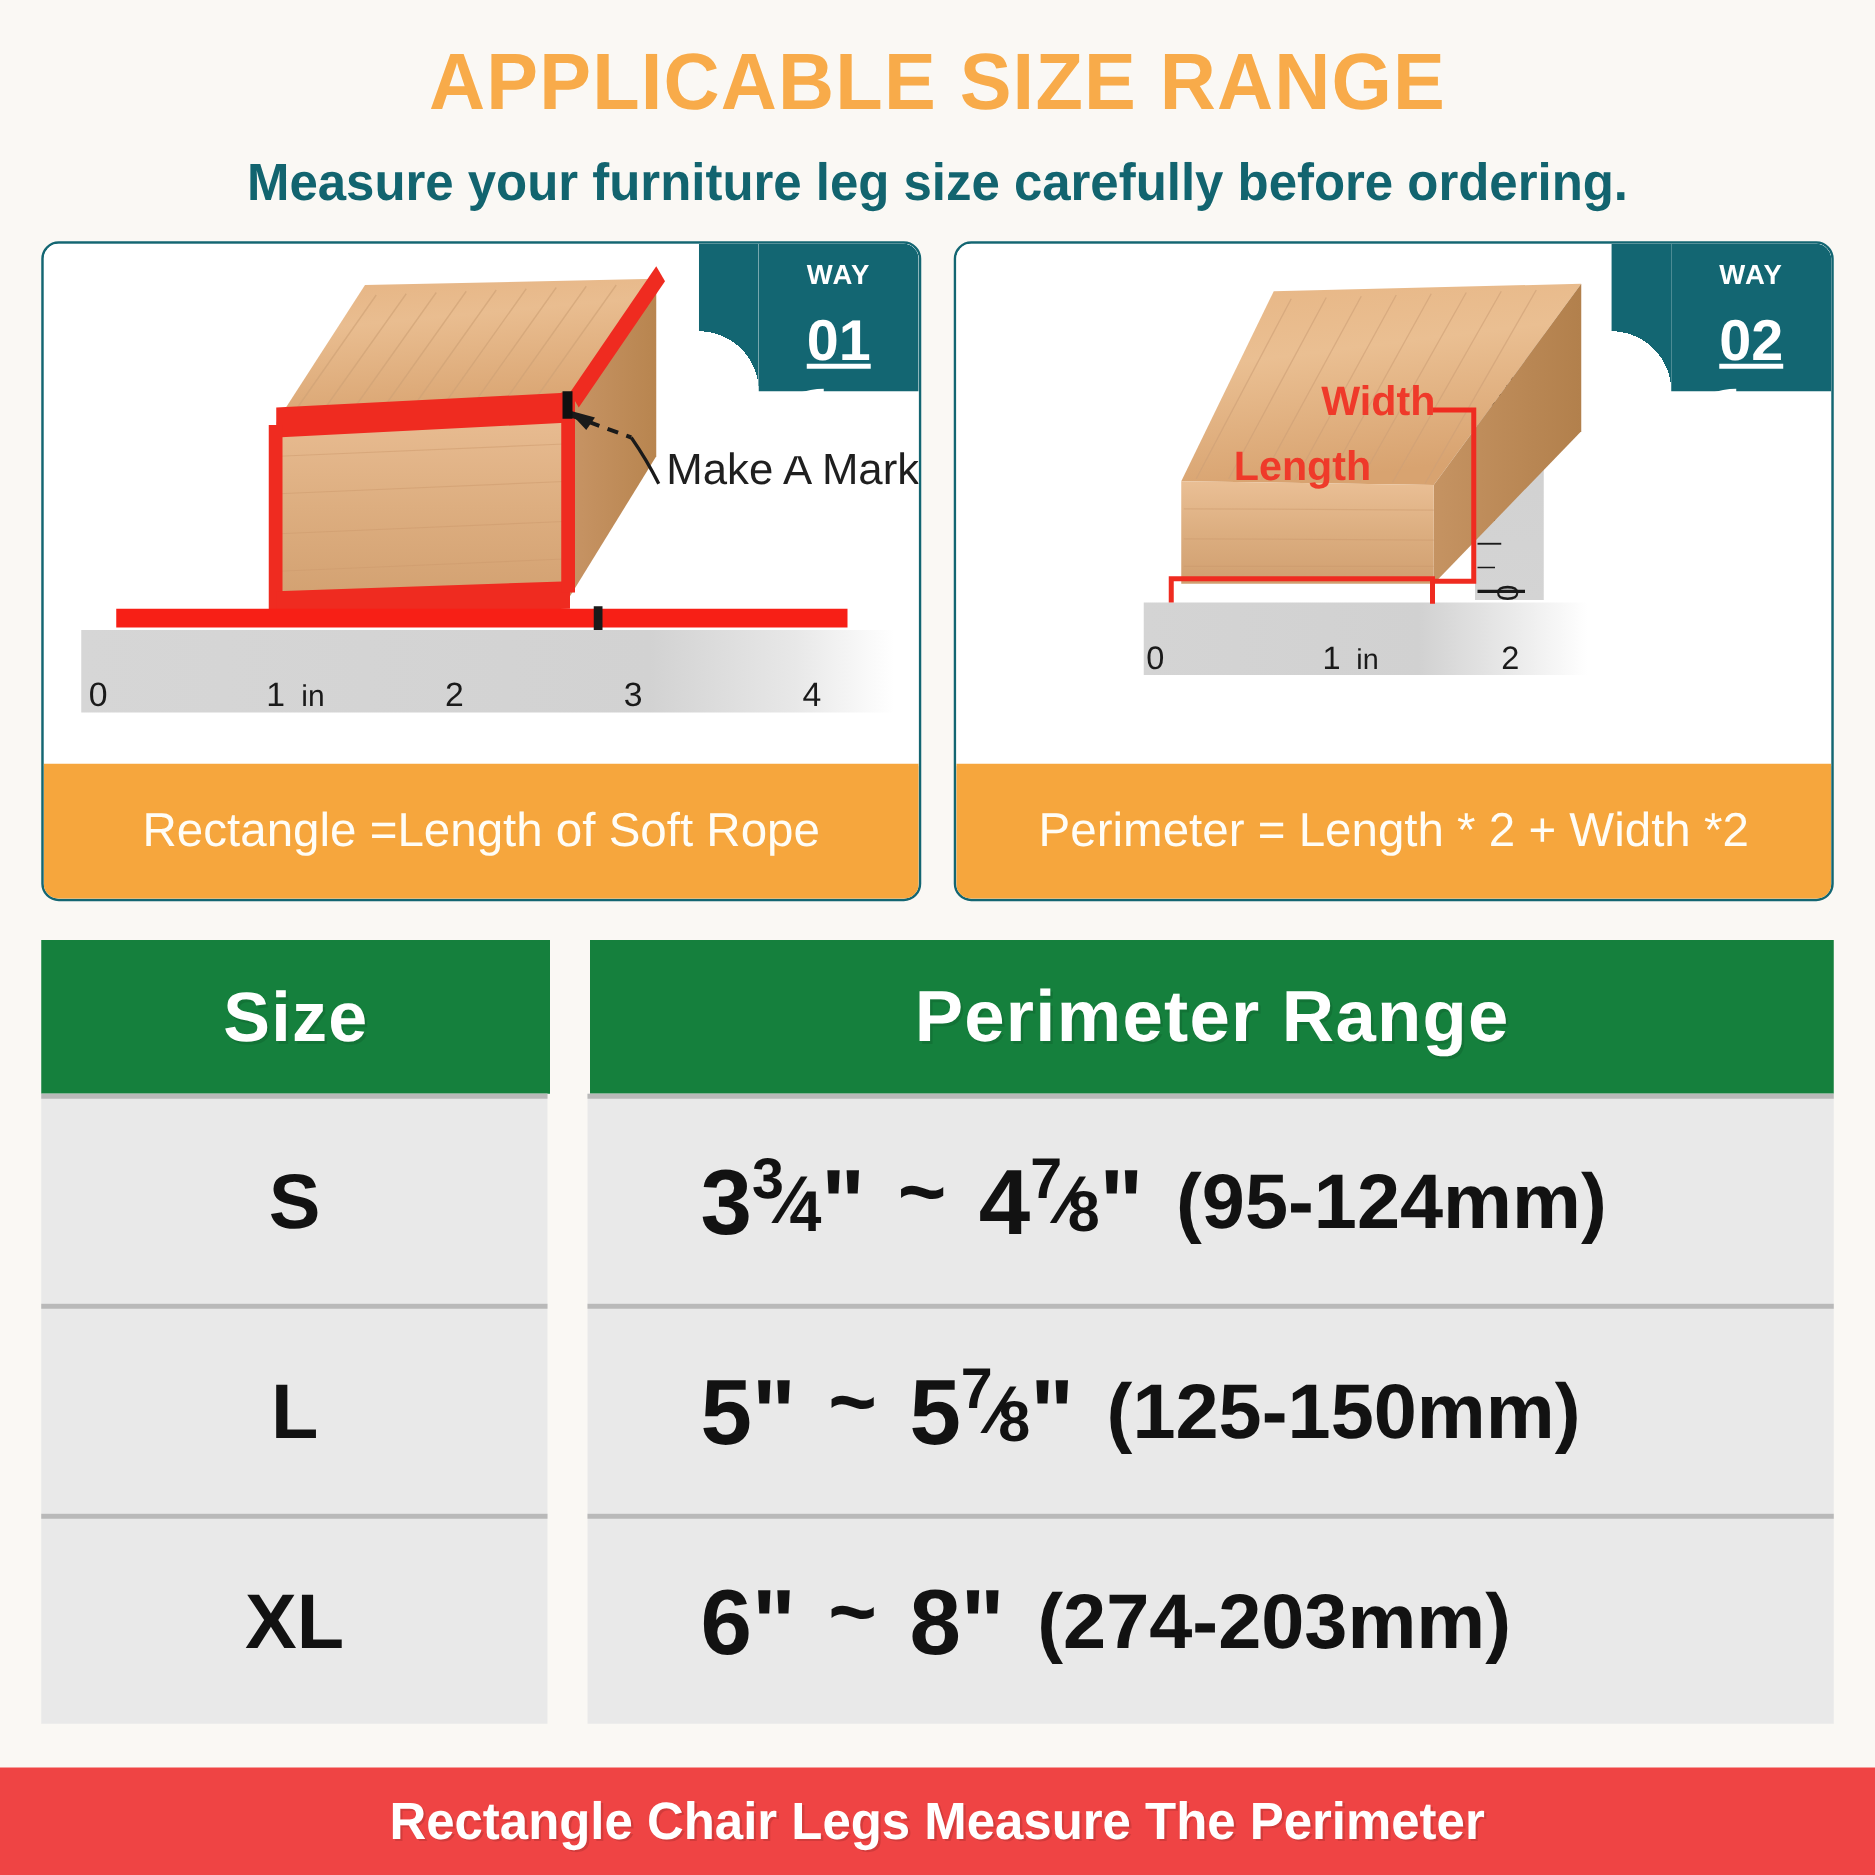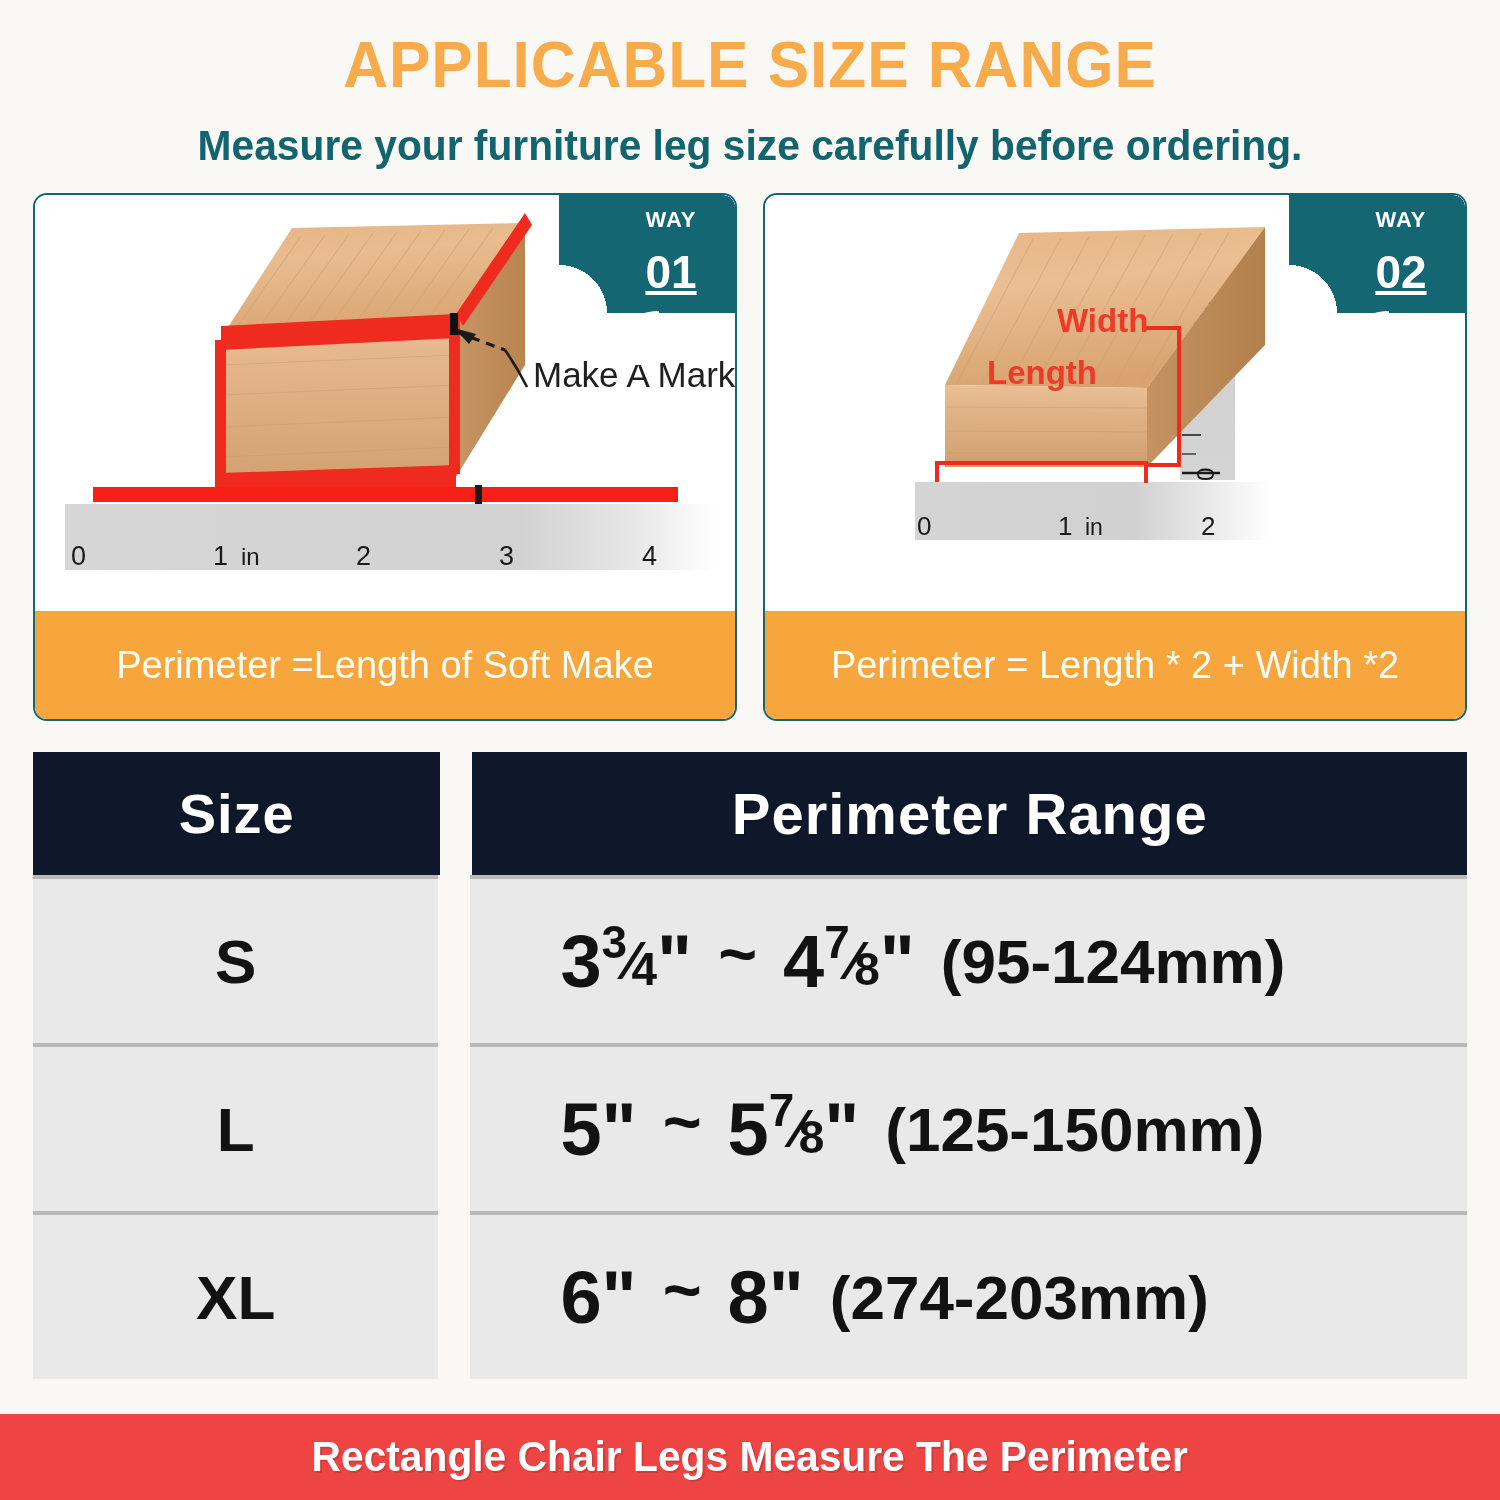--- a/index.html
+++ b/index.html
@@ -77,21 +77,21 @@
     letter-spacing:0px;
   }
 
   
   .tbl{ position:absolute; left:33px; top:752px; width:1434px; }
   .row{ display:flex; width:100%; }
   .c-size{ width:440px; }
   .c-range{ width:1074px; margin-left:32px; }
 
   .hdr .c-size, .hdr .c-range{
-    background:#0f172a; height:123px;
+    background:#15803d; height:123px;
     display:flex; align-items:center; justify-content:center;
     color:#ffffff; font-weight:bold;
     text-shadow:2px 2px 0 rgba(0,0,0,0.10);
     transform:none;
   }
   .hdr .c-size span{ font-size:56px; letter-spacing:1px;}
   .hdr .c-range span{ font-size:58px; letter-spacing:1px;}
 
   .drow .c-size, .drow .c-range{
     background:#e9e9e9; height:168px;
@@ -272,21 +272,21 @@
         </g>
       </svg>
 
       <div class="way-badge">
         <span class="w1">WAY</span>
         <span class="w2">01</span>
       </div>
     </div>
 
     <div class="caption">
-      <span>Perimeter =Length of Soft Make</span>
+      <span>Rectangle =Length of Soft Rope</span>
     </div>
   </div>
 
   <div class="card right">
     <div class="card-illo">
 
       <svg width="700" height="418" viewBox="0 0 700 418">
         <defs>
           <linearGradient id="woodTop2" x1="0" y1="0" x2="0.25" y2="1">
             <stop offset="0" stop-color="#e7b685"></stop>

